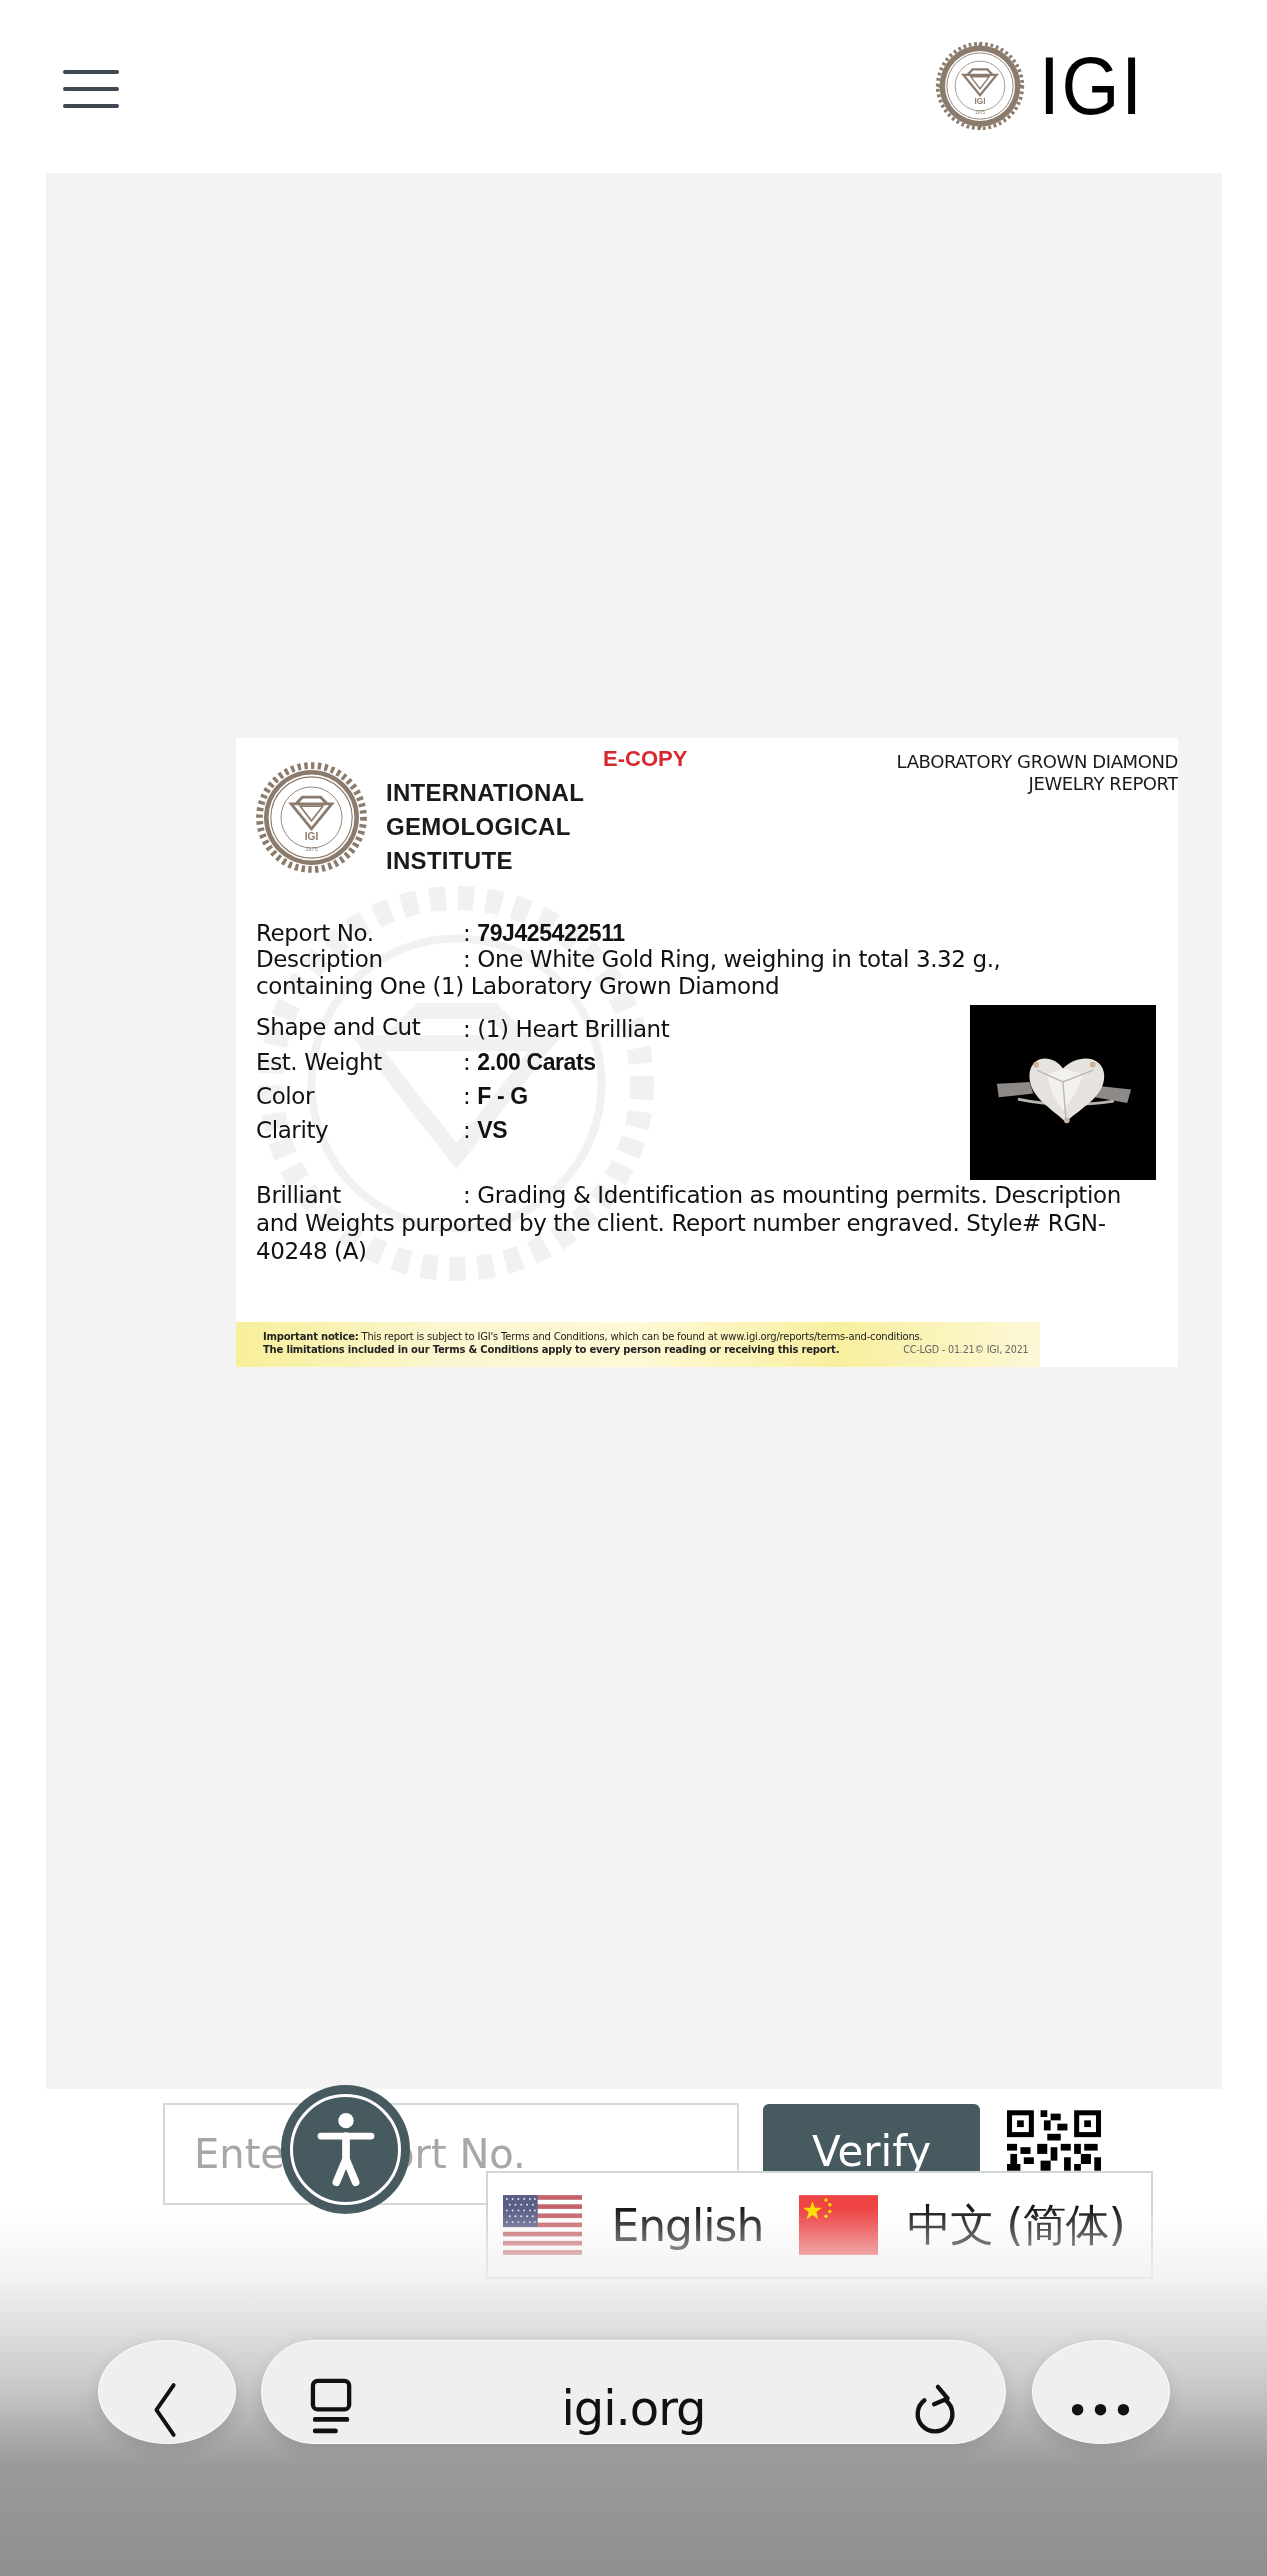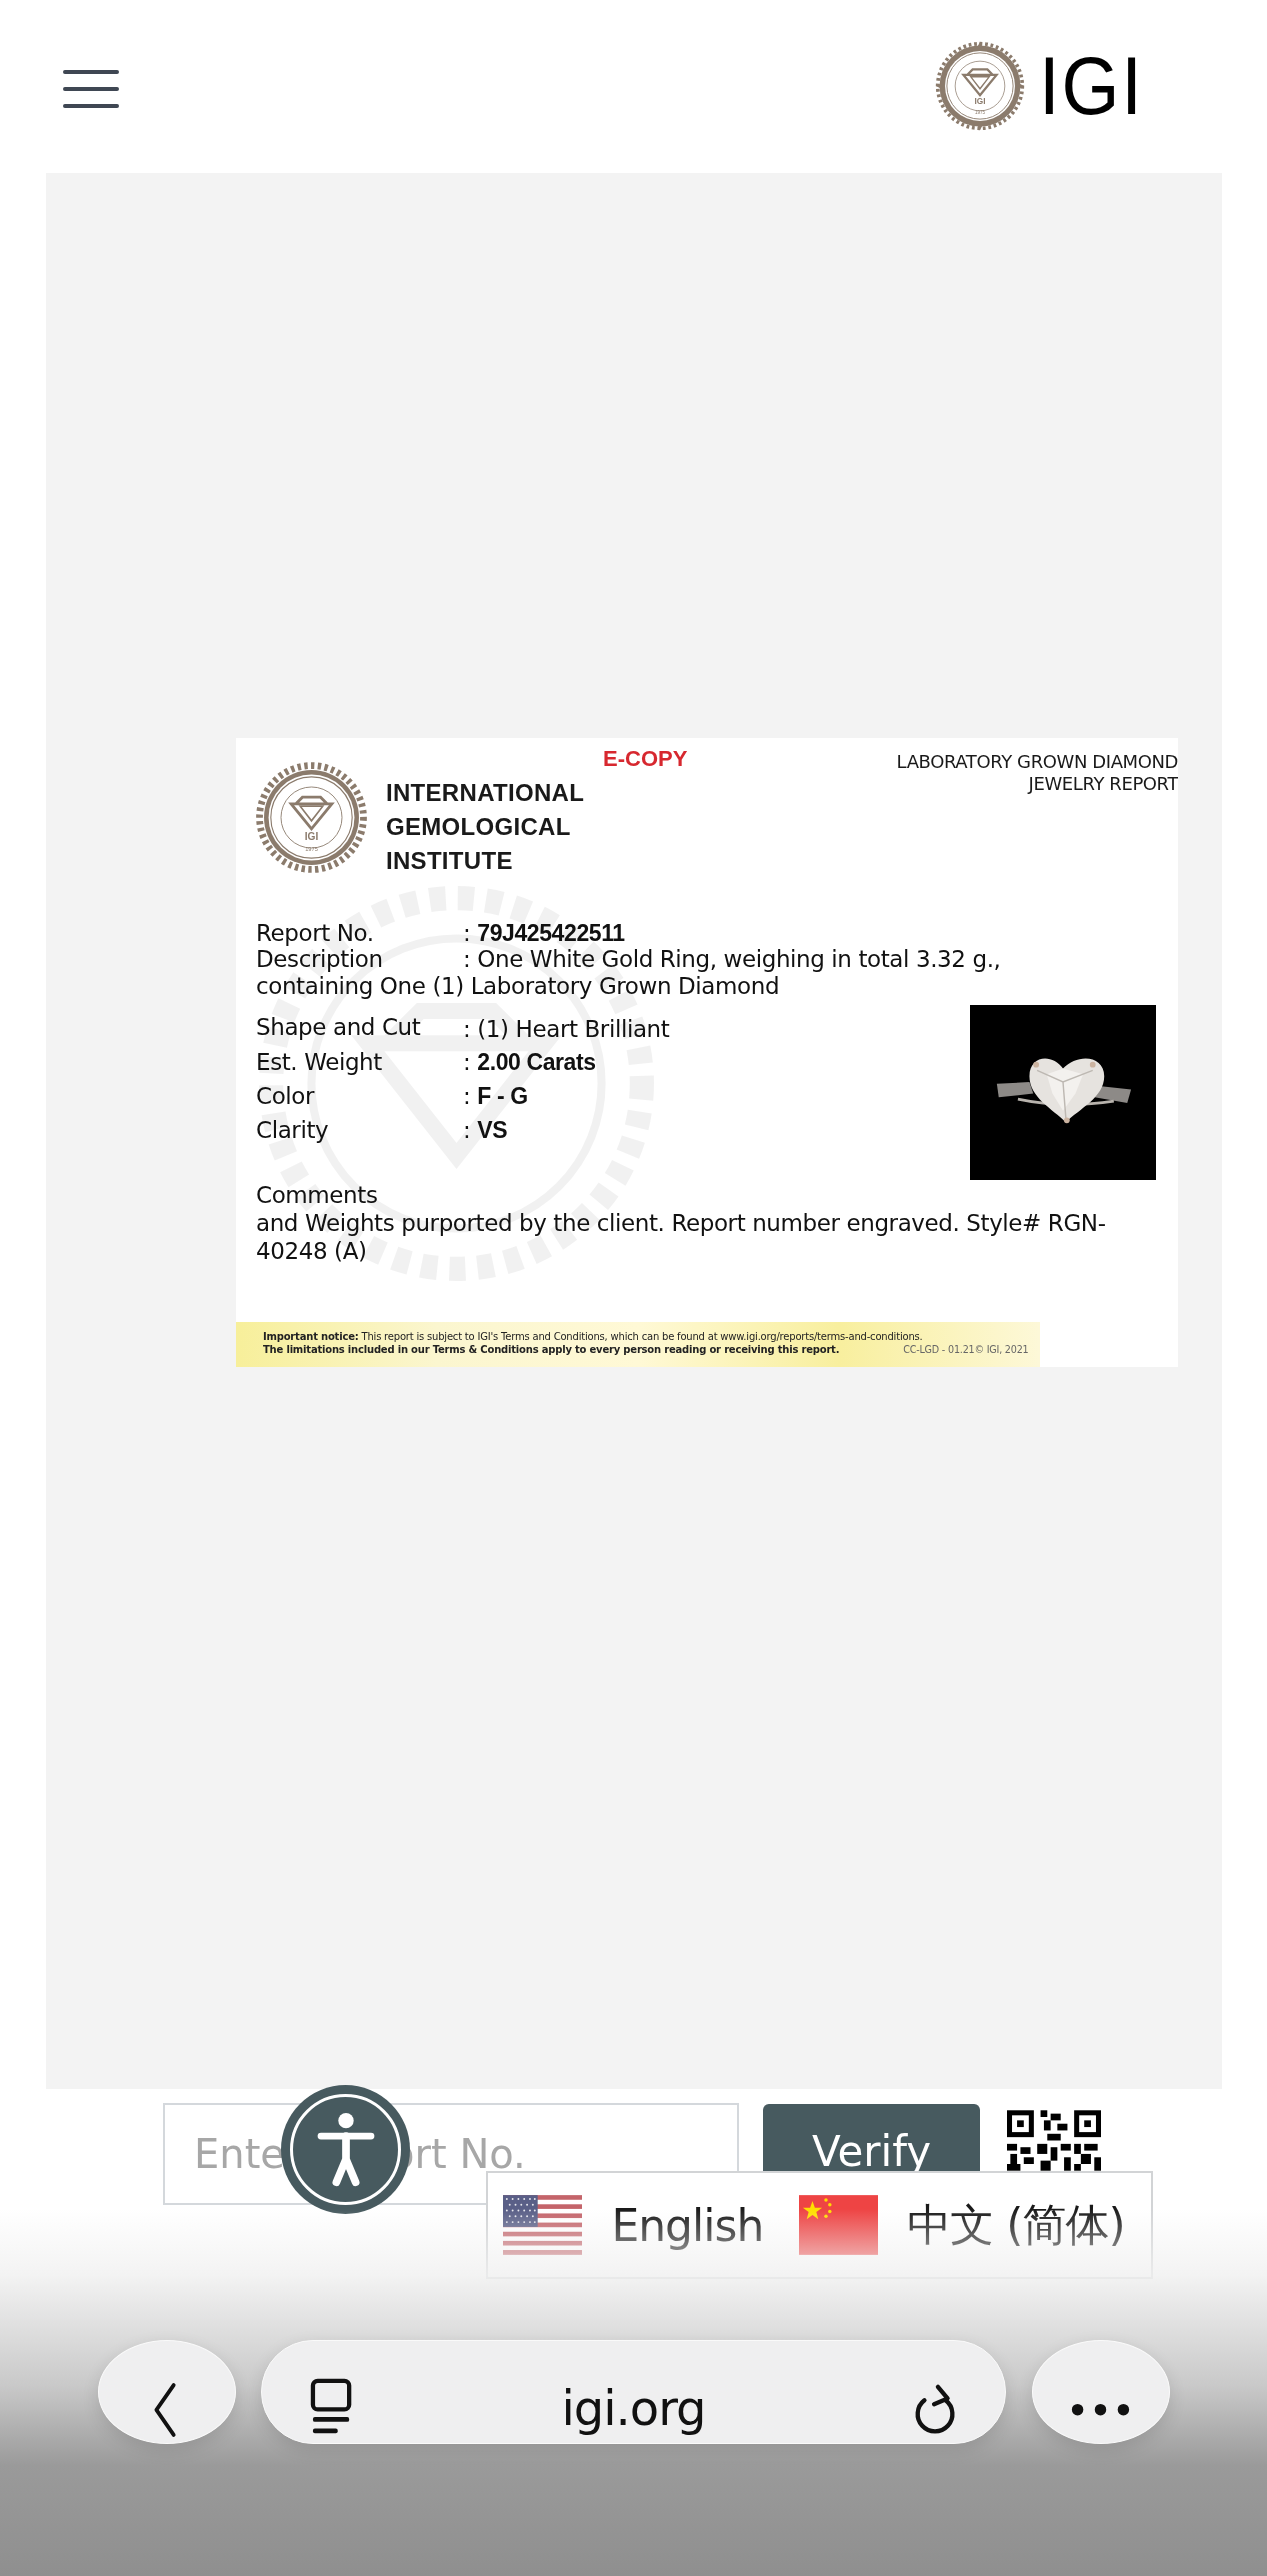--- a/index.html
+++ b/index.html
@@ -148,21 +148,22 @@
     <div class="row" style="top:163px;">
       <span class="lbl">Color</span>
       <span class="val">: <b>F - G</b></span>
     </div>
     <div class="row" style="top:197px;">
       <span class="lbl">Clarity</span>
       <span class="val">: <b>VS</b></span>
     </div>
     <div class="comments" style="top:261px;">
       <div style="position:relative; height:28px;">
-        <span class="lbl">Comments</span>
+        <span class="lbl">Brilliant</span>
+        <span class="val" style="white-space:nowrap;">: <span>Grading &amp; Identification as mounting permits. Description</span></span>
       </div>
       <div style="white-space:nowrap;">and Weights purported by the client. Report number engraved. Style# RGN-</div>
       <div>40248 (A)</div>
     </div>
   </div>
 
   <svg class="photo" viewBox="0 0 194 182">
     <rect width="194" height="182" fill="#000"></rect>
     <path d="M28 82 L62 80 L66 92 L30 96 Z" fill="#8d8a87"></path>
     <path d="M132 84 L168 88 L164 102 L130 96 Z" fill="#8d8a87"></path>

